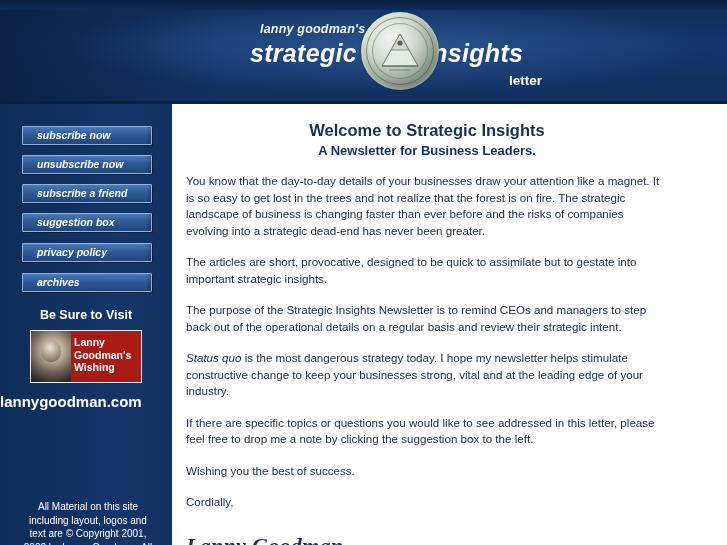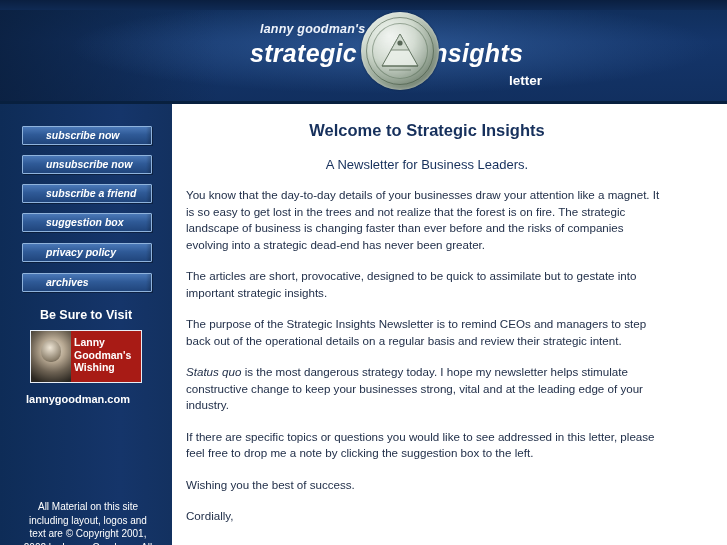--- a/index.html
+++ b/index.html
@@ -126,21 +126,21 @@
     width: 130px; height: 19px;
     background: linear-gradient(to bottom, #4b79b8 0%, #2f5a97 45%, #20457c 100%);
     border: 1px solid #8fb3dc;
     border-right-color: #0d2murky;
     border-radius: 1px;
     color: #ffffff;
     font-size: 10.5px;
     font-weight: bold;
     font-style: italic;
     line-height: 17px;
-    padding-left: 23px;
+    padding-left: 14px;
     cursor: pointer;
     box-shadow: 1px 1px 0 rgba(0,0,0,0.35);
     white-space: nowrap;
     overflow: hidden;
   }
   .navbtn:after {
     content: "";
     position: absolute;
     right: -1px; top: -1px;
     width: 6px; height: 19px;
@@ -195,23 +195,23 @@
     color: #ffffff;
     font-size: 10.5px;
     font-weight: bold;
     line-height: 12.5px;
   }
 
   #adurl {
     position: absolute;
     left: 0; top: 289px;
     width: 156px;
-    text-align: center;
-    color: #ffffff;
-    font-size: 11px;
+    text-align: left;
+    color: #ffffff;
+    font-size: 15px;
     font-weight: bold;
     cursor: pointer;
   }
 
   #copyright {
     position: absolute;
     left: 20px; top: 396px;
     width: 136px;
     color: #ffffff;
     font-size: 10px;
@@ -233,25 +233,25 @@
     width: 482px;
   }
   #title1 {
     margin-top: 17px;
     text-align: center;
     color: #16305c;
     font-size: 16.5px;
     font-weight: bold;
   }
   #title2 {
-    margin-top: 17px;
+    margin-top: 3px;
     text-align: center;
     color: #16305c;
     font-size: 13px;
-    font-weight: normal;
+    font-weight: bold;
   }
   .para {
     margin-top: 15px;
     color: #22304a;
     font-size: 11.6px;
     line-height: 16.5px;
     text-align: left;
   }
   .para .ital { font-style: italic; }
 

